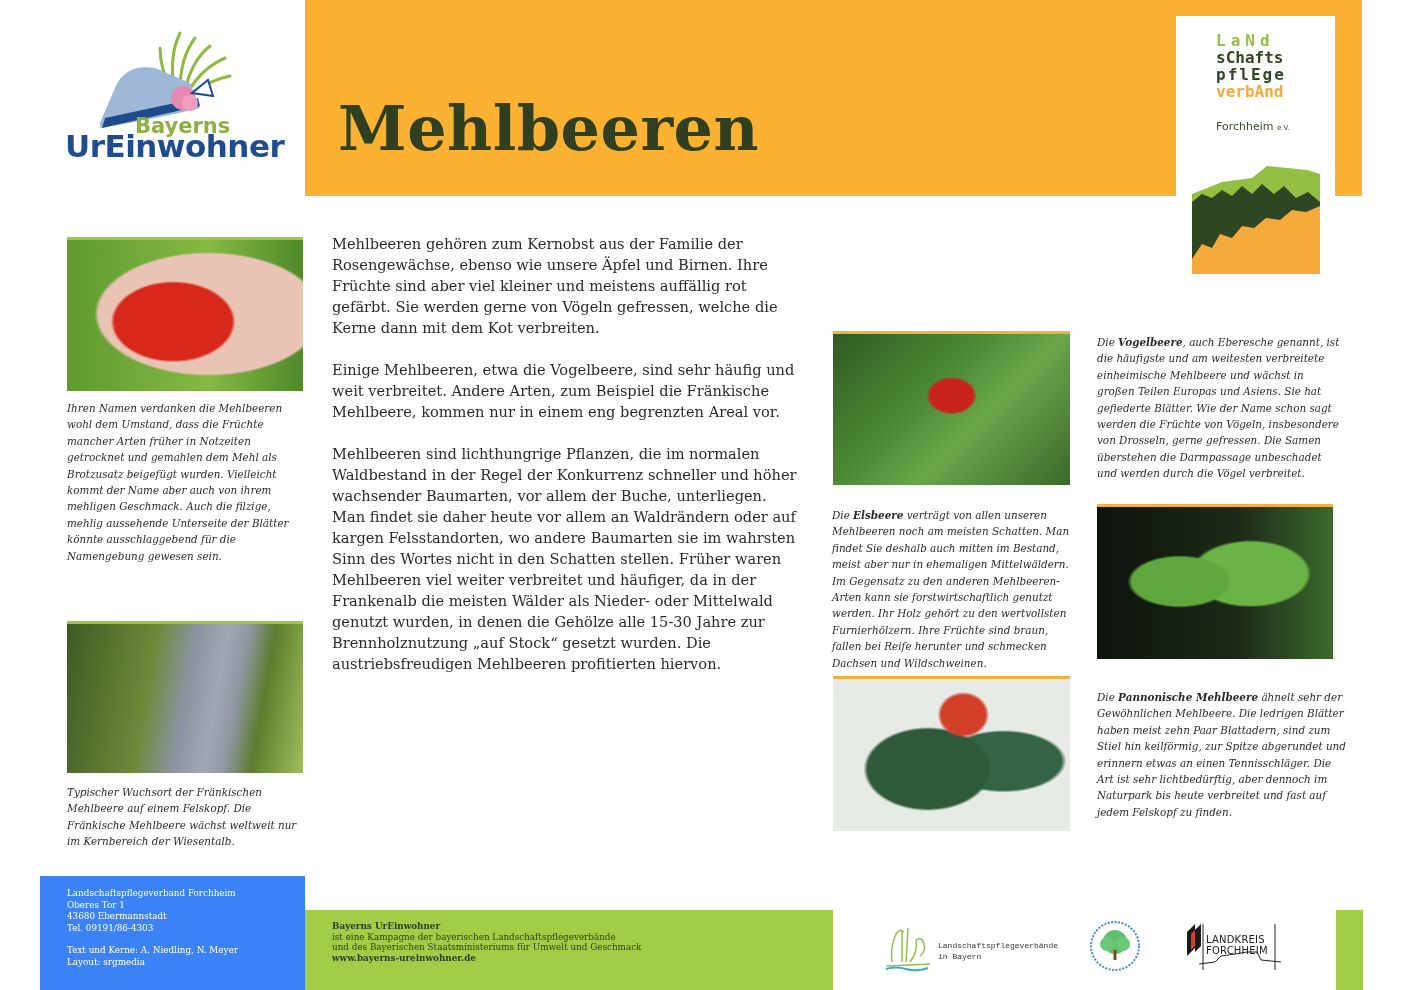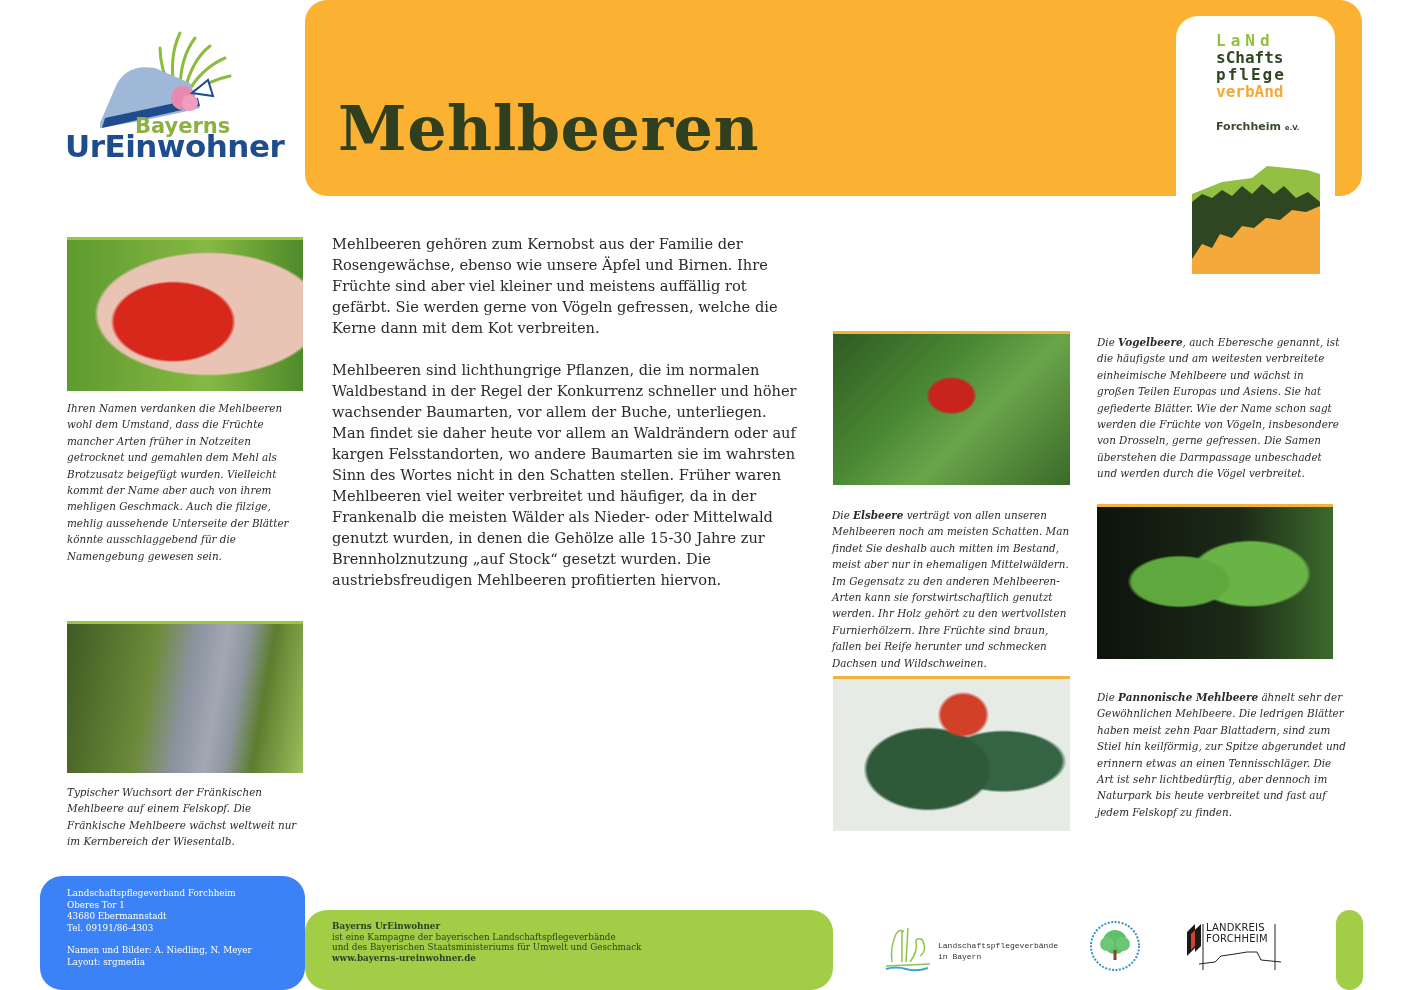--- a/index.html
+++ b/index.html
@@ -1,38 +1,38 @@
 <!DOCTYPE html>
 <html><head>
 <meta charset="utf-8">
 <style>
   * { box-sizing: border-box; margin: 0; padding: 0; }
   html, body { width: 1403px; height: 990px; background: #ffffff; overflow: hidden; }
   body { position: relative; font-family: "DejaVu Serif", serif; color: #2b2b2b; }
 
-  .abs { position: absolute; border-radius: 22px; }
+  .abs { position: absolute; }
 
   
   .header-band { left: 305px; top: 0; width: 1057px; height: 196px; background: #fbb232; }
   .title { left: 338px; top: 98px; font-family: "DejaVu Serif", serif; font-weight: bold; font-size: 62px; color: #2f3f1f; letter-spacing: 0.5px; line-height: 1; }
 
   
   .logo-left { left: 60px; top: 28px; width: 230px; height: 140px; }
   .logo-left svg { position: absolute; left: 20px; top: 0; }
   .logo-bayerns { position: absolute; left: 75px; top: 86px; font-family: "DejaVu Sans", sans-serif; font-weight: bold; font-size: 21px; color: #8db041; }
   .logo-ur { position: absolute; left: 5px; top: 100px; font-family: "DejaVu Sans", sans-serif; font-weight: bold; font-size: 31px; color: #1f4c8c; letter-spacing: -0.5px; }
 
   
   .logo-right { left: 1176px; top: 16px; width: 159px; height: 258px; background: #ffffff; }
   .lp-line { position: absolute; left: 40px; font-family: "DejaVu Sans Mono", monospace; font-weight: bold; font-size: 16px; line-height: 17px; }
   .lp1 { top: 16px; color: #93bf43; letter-spacing: 5px; }
   .lp2 { top: 33px; color: #2f4623; }
   .lp3 { top: 50px; color: #2f4623; letter-spacing: 2px; }
   .lp4 { top: 67px; color: #f4a93a; }
-  .lp-city { position: absolute; left: 40px; top: 104px; font-family: "DejaVu Sans", sans-serif; font-weight: bold; font-size: 11px; color: #3a4a2a; }
+  .lp-city { position: absolute; left: 40px; top: 104px; font-family: "DejaVu Sans", sans-serif; font-weight: normal; font-size: 11px; color: #3a4a2a; }
   .lp-ev { font-size: 7px; }
   .logo-right svg { position: absolute; left: 16px; top: 148px; }
 
   
   .photo { position: absolute; overflow: hidden; }
   .photo .bar { position: absolute; left: 0; top: 0; right: 0; height: 3px; }
   .bar-green { background: #9bc83f; }
   .bar-orange { background: #f3b23b; }
 
   .caption { position: absolute; font-family: "DejaVu Serif", serif; font-size: 10.4px; line-height: 16.4px; color: #2b2b2b; font-style: italic; }
@@ -103,20 +103,21 @@
 </div>
 <div class="caption" style="left:67px; top:400px; width:240px;">Ihren Namen verdanken die Mehlbeeren wohl dem Umstand, dass die Früchte mancher Arten früher in Notzeiten getrocknet und gemahlen dem Mehl als Brotzusatz beigefügt wurden. Vielleicht kommt der Name aber auch von ihrem mehligen Geschmack. Auch die filzige, mehlig aussehende Unterseite der Blätter könnte ausschlaggebend für die Namengebung gewesen sein.</div>
 
 <div class="photo" style="left:67px; top:621px; width:236px; height:152px; background: linear-gradient(100deg,#3f5a22 0%,#6d8a3a 35%,#8b93a0 50%,#a2a8b3 62%,#8e96a0 70%,#5d7d2f 80%,#9dbf5b 100%);">
   <div class="bar bar-green"></div>
 </div>
 <div class="caption" style="left:67px; top:784px; width:240px;">Typischer Wuchsort der Fränkischen Mehlbeere auf einem Felskopf. Die Fränkische Mehlbeere wächst weltweit nur im Kernbereich der Wiesentalb.</div>
 
 <div class="main-text">
   <p>Mehlbeeren gehören zum Kernobst aus der Familie der Rosengewächse, ebenso wie unsere Äpfel und Birnen. Ihre Früchte sind aber viel kleiner und meistens auffällig rot gefärbt. Sie werden gerne von Vögeln gefressen, welche die Kerne dann mit dem Kot verbreiten.</p>
+  <p>Einige Mehlbeeren, etwa die Vogelbeere, sind sehr häufig und weit verbreitet. Andere Arten, zum Beispiel die Fränkische Mehlbeere, kommen nur in einem eng begrenzten Areal vor.</p>
   <p>Mehlbeeren sind lichthungrige Pflanzen, die im normalen Waldbestand in der Regel der Konkurrenz schneller und höher wachsender Baumarten, vor allem der Buche, unterliegen. Man findet sie daher heute vor allem an Waldrändern oder auf kargen Felsstandorten, wo andere Baumarten sie im wahrsten Sinn des Wortes nicht in den Schatten stellen. Früher waren Mehlbeeren viel weiter verbreitet und häufiger, da in der Frankenalb die meisten Wälder als Nieder- oder Mittelwald genutzt wurden, in denen die Gehölze alle 15-30 Jahre zur Brennholznutzung „auf Stock“ gesetzt wurden. Die austriebsfreudigen Mehlbeeren profitierten hiervon.</p>
 </div>
 
 <div class="photo" style="left:833px; top:331px; width:237px; height:154px; background: radial-gradient(ellipse at 50% 42%, #c8231d 0 13%, transparent 15%), linear-gradient(135deg,#2e5a22,#4c8a34 40%,#6aa54a 60%,#3a6a2a);">
   <div class="bar bar-orange"></div>
 </div>
 <div class="caption" style="left:1097px; top:334px; width:245px;">
   <span>Die </span><b>Vogelbeere</b><span>, auch Eberesche genannt, ist die häufigste und am weitesten verbreitete einheimische Mehlbeere und wächst in großen Teilen Europas und Asiens. Sie hat gefiederte Blätter. Wie der Name schon sagt werden die Früchte von Vögeln, insbesondere von Drosseln, gerne gefressen. Die Samen überstehen die Darmpassage unbeschadet und werden durch die Vögel verbreitet.</span>
 </div>
 
@@ -133,21 +134,21 @@
 <div class="caption" style="left:1097px; top:689px; width:250px;">
   <span>Die </span><b>Pannonische Mehlbeere</b><span> ähnelt sehr der Gewöhnlichen Mehlbeere. Die ledrigen Blätter haben meist zehn Paar Blattadern, sind zum Stiel hin keilförmig, zur Spitze abgerundet und erinnern etwas an einen Tennisschläger. Die Art ist sehr lichtbedürftig, aber dennoch im Naturpark bis heute verbreitet und fast auf jedem Felskopf zu finden.</span>
 </div>
 
 <div class="abs footer-dark">
   <div>Landschaftspflegeverband Forchheim</div>
   <div>Oberes Tor 1</div>
   <div>43680 Ebermannstadt</div>
   <div>Tel. 09191/86-4303</div>
   <div class="gap"></div>
-  <div>Namen und Bilder: A. Niedling, N. Meyer</div>
+  <div>Text und Kerne: A. Niedling, N. Meyer</div>
   <div>Layout: srgmedia</div>
 </div>
 
 <div class="abs footer-green">
   <div><b>Bayerns UrEinwohner</b></div>
   <div>ist eine Kampagne der bayerischen Landschaftspflegeverbände</div>
   <div>und des Bayerischen Staatsministeriums für Umwelt und Geschmack</div>
   <div><b>www.bayerns-ureinwohner.de</b></div>
 </div>
 <div class="abs footer-green-right"></div>
@@ -181,17 +182,17 @@
 
 <div class="partner" style="left:1185px; top:918px; width:100px; height:56px;">
   <svg width="100" height="56" viewBox="0 0 100 56">
     <path d="M2 14 L10 6 L10 30 L2 38 Z" fill="#1a1a1a"></path>
     <path d="M6 16 L12 10 L12 26 L6 32 Z" fill="#d4412b"></path>
     <path d="M10 12 L16 6 L16 28 L10 34 Z" fill="#1a1a1a"></path>
     <line x1="18" y1="6" x2="18" y2="52" stroke="#222" stroke-width="1"></line>
     <line x1="90" y1="6" x2="90" y2="52" stroke="#222" stroke-width="1"></line>
     <path d="M14 46 L30 44 L36 38 L50 36 L62 34 L72 34 L76 42 L96 44" stroke="#222" stroke-width="1" fill="none"></path>
   </svg>
-  <div class="lk-text" style="left:21px; top:4px;">
+  <div class="lk-text" style="left:21px; top:16px;">
     <div>LANDKREIS</div>
     <div>FORCHHEIM</div>
   </div>
 </div>
 
 </body></html>

